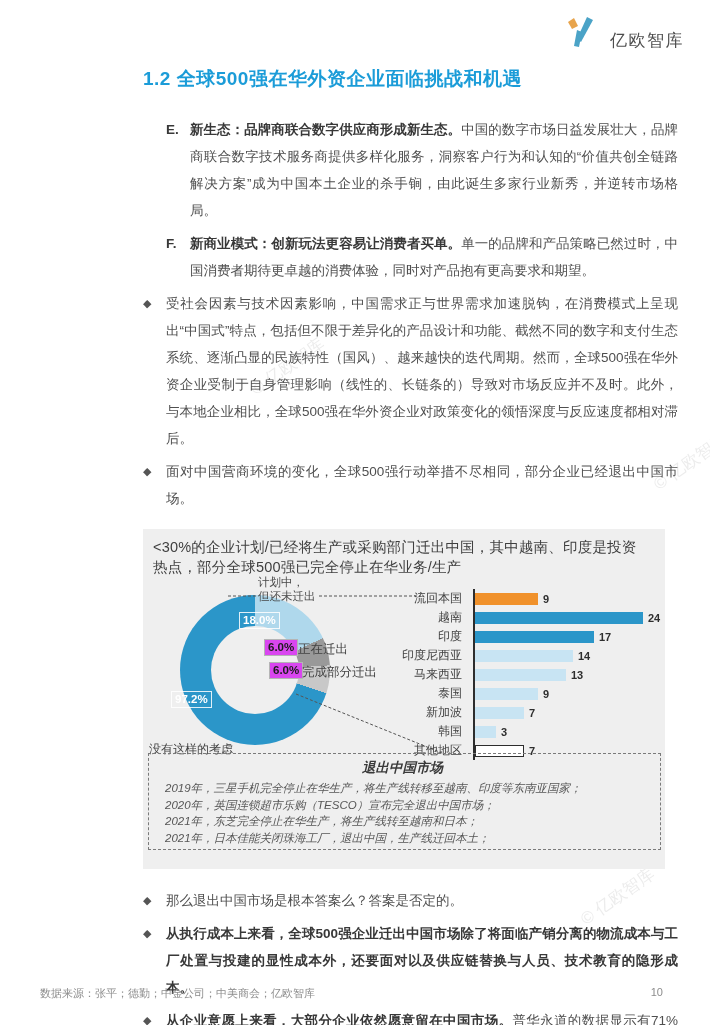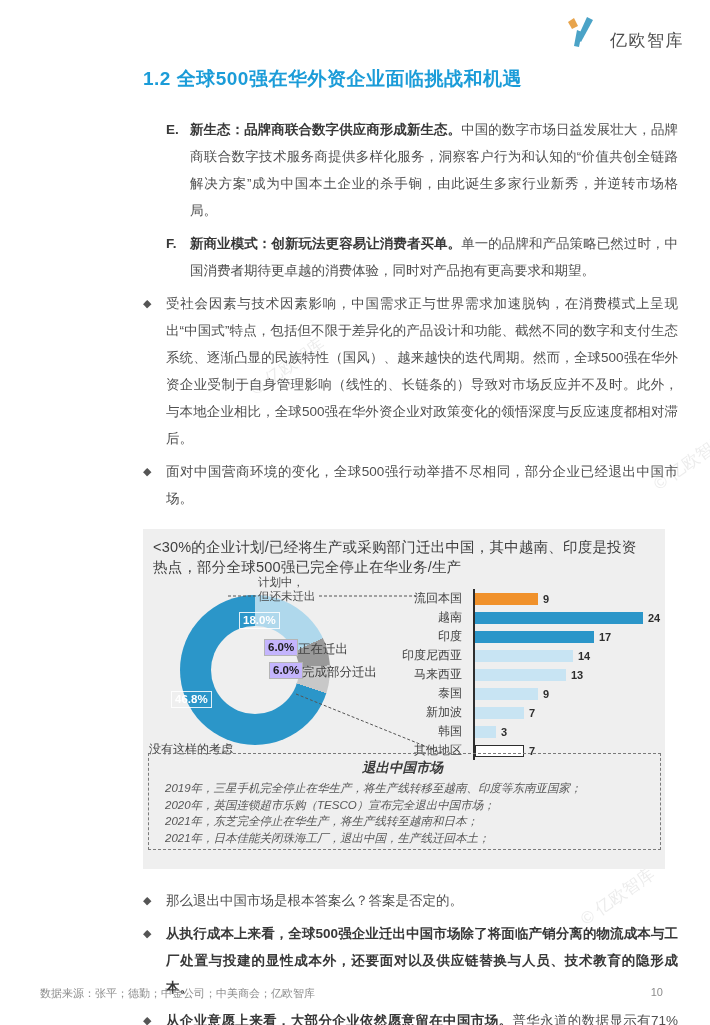--- a/index.html
+++ b/index.html
@@ -24,21 +24,21 @@
   
   .figure { position:relative; width:522px; height:340px; background:#efefef; margin:17px 0 18px 0; }
   .figure-title { padding:8px 14px 0 10px; font-size:14.5px; font-weight:normal; color:#3f3f3f; line-height:20px; letter-spacing:0.2px; }
   .donut { position:absolute; left:37px; top:66px; width:150px; height:150px; border-radius:50%; }
   .donut::after { content:""; position:absolute; left:31px; top:31px; width:88px; height:88px; border-radius:50%; background:#efefef; }
   .fig-abs { position:absolute; white-space:nowrap; }
   .plan-label { left:115px; top:46px; font-size:11.5px; color:#474747; line-height:14px; white-space:nowrap; }
   .pct-light { border:1px solid rgba(255,255,255,0.85); color:#fff; font-weight:bold; font-size:11.5px; padding:0 3px; line-height:15px; }
   .pct-18 { left:96px; top:83px; }
   .pct-71 { left:28px; top:162px; }
-  .pct-box { background:#c4b5fd; border:1px solid #b5b5b5; color:#1c1c1c; font-weight:bold; font-size:11.5px; padding:0 3px; line-height:15px; }
+  .pct-box { background:#d946ef; border:1px solid #b5b5b5; color:#1c1c1c; font-weight:bold; font-size:11.5px; padding:0 3px; line-height:15px; }
   .pct-box1 { left:121px; top:110px; }
   .pct-box2 { left:126px; top:133px; }
   .side-label { font-size:12.5px; color:#424242; }
   .side-label-1 { left:155px; top:112px; }
   .side-label-2 { left:159px; top:135px; }
   .donut-bottom-label { left:6px; top:212px; font-size:12px; color:#424242; }
   .leader-svg { position:absolute; left:0; top:0; pointer-events:none; }
   
   .bars { position:absolute; left:244px; top:60px; width:270px; }
   .bar-row { display:flex; align-items:center; height:19px; }
@@ -111,21 +111,21 @@
 
       <div class="fig-abs plan-label">
         <div>计划中，</div>
         <div>但还未迁出</div>
       </div>
       <span class="fig-abs pct-light pct-18">18.0%</span>
       <span class="fig-abs pct-box pct-box1">6.0%</span>
       <span class="fig-abs side-label side-label-1">正在迁出</span>
       <span class="fig-abs pct-box pct-box2">6.0%</span>
       <span class="fig-abs side-label side-label-2">完成部分迁出</span>
-      <span class="fig-abs pct-light pct-71">46.8%</span>
+      <span class="fig-abs pct-light pct-71">97.2%</span>
       <span class="fig-abs donut-bottom-label">没有这样的考虑</span>
 
       <div class="bars">
         <div class="bar-row">
             <span class="bar-cat">流回本国</span>
             <div class="bar-track">
               <div class="bar" style="width: 63px; background: rgb(240, 145, 43);"></div>
               <span class="bar-val">9</span>
             </div>
           </div>

